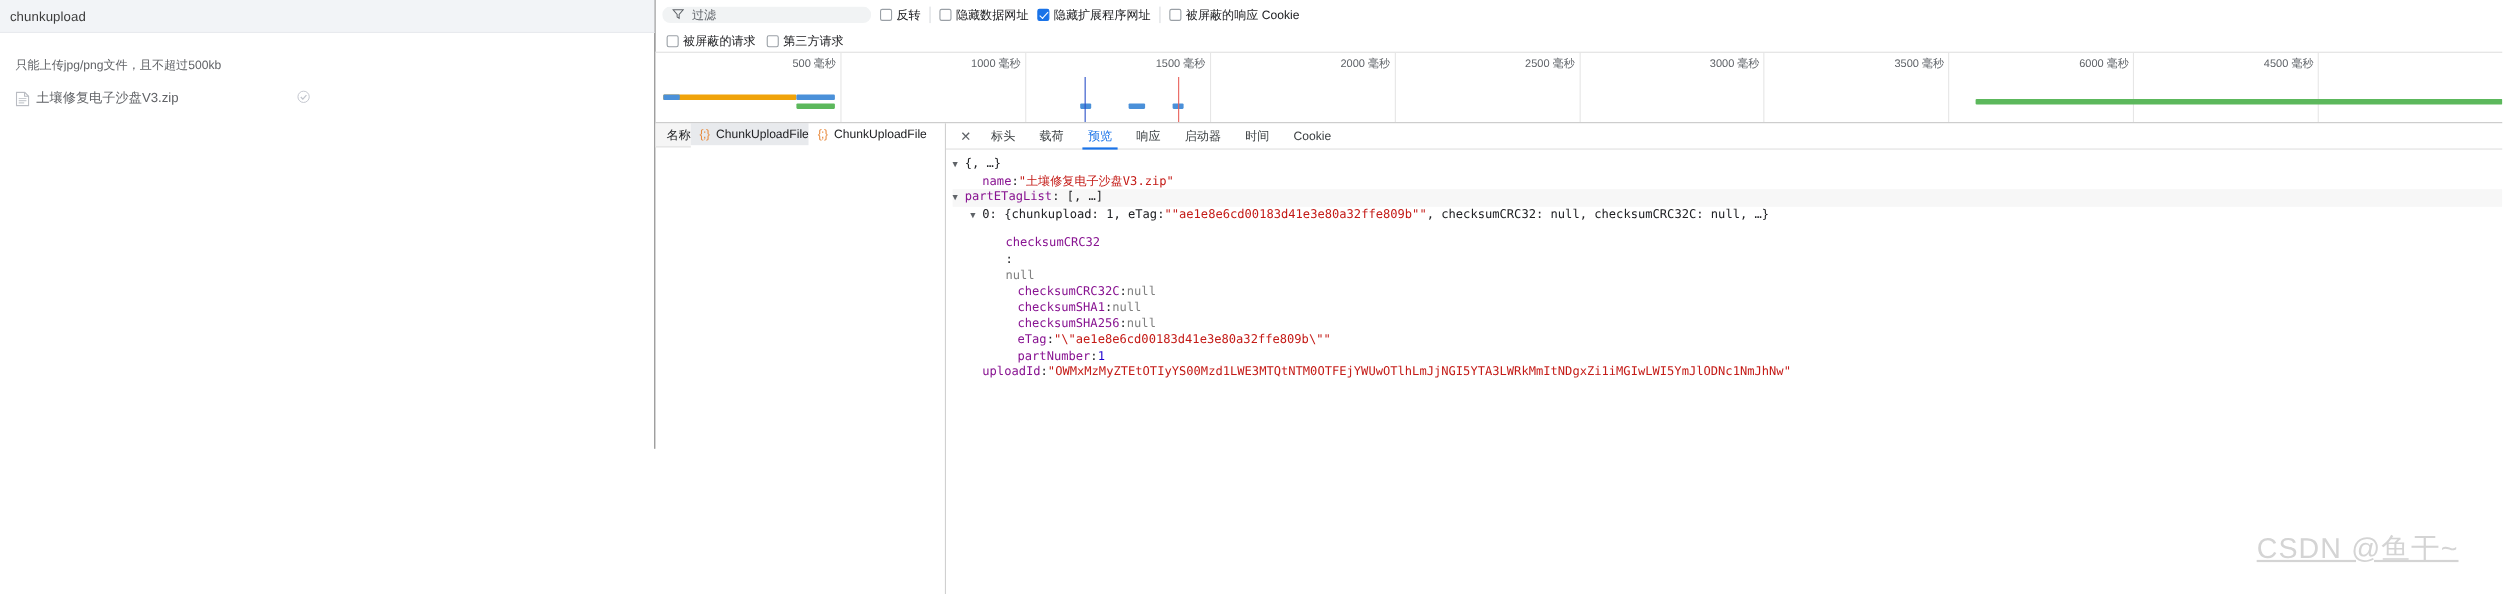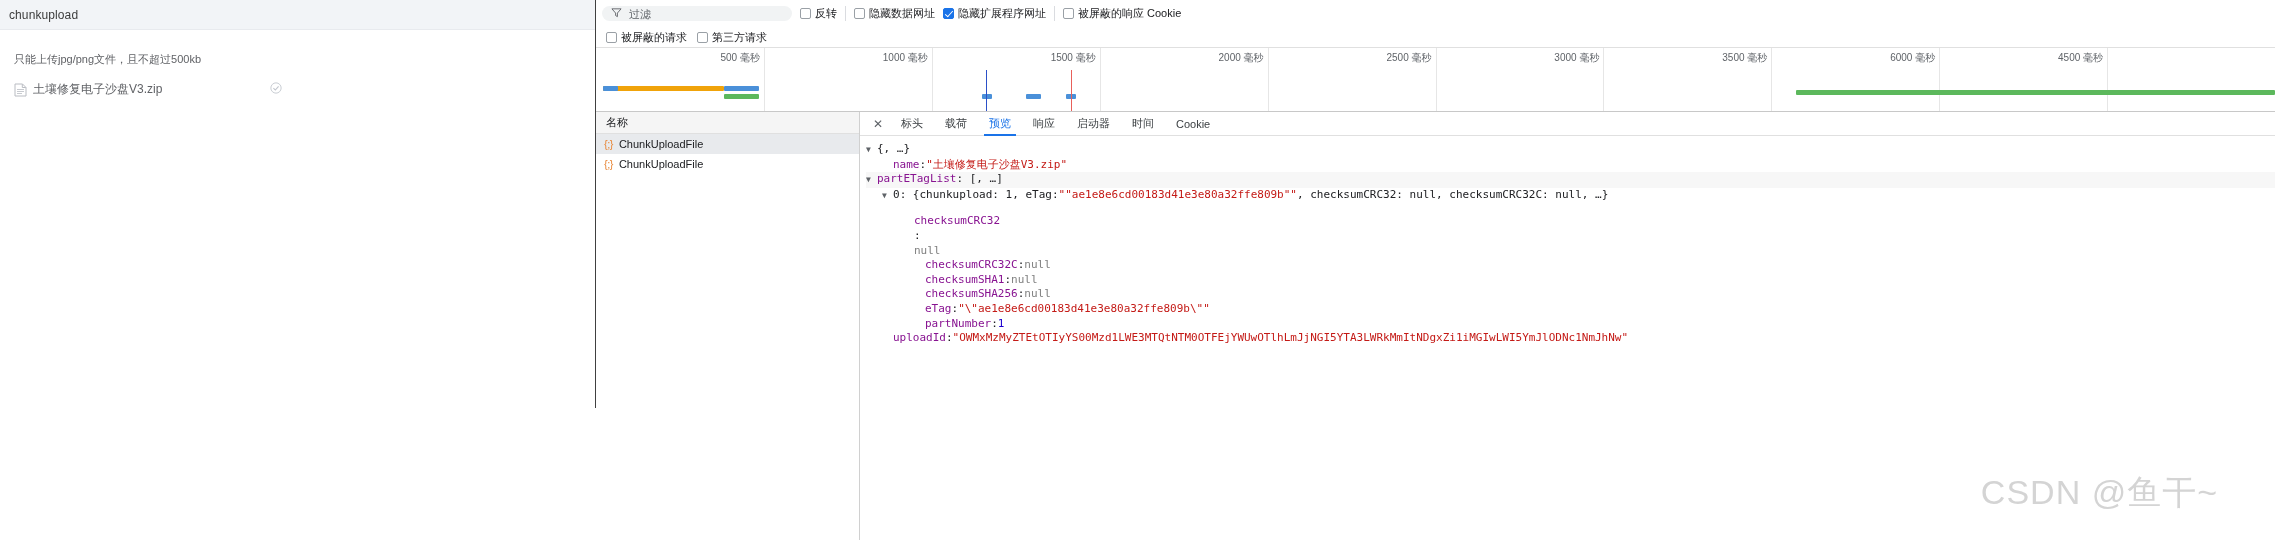--- a/index.html
+++ b/index.html
@@ -167,21 +167,21 @@
     white-space: nowrap;
   }
   .ov-band { position: absolute; height: 5px; border-radius: 1px; }
   .ov-marker { position: absolute; top: 22px; bottom: 0; width: 1px; }
 
   
   .lower { flex: 1 1 auto; display: flex; min-height: 0; }
   .req-list {
     width: 264px; flex: 0 0 264px;
     border-right: 1px solid #d0d0d0;
-    display: flex; flex-direction: column;
+    display: flex; flex-direction: row;
     background: #fff;
   }
   .req-head {
     height: 22px;
     background: #f5f5f5;
     border-bottom: 1px solid #e0e0e0;
     display: flex; align-items: center;
     padding-left: 10px;
     font-size: 11px; color: #202124;
   }
@@ -242,26 +242,27 @@
   }
   .jkey { color: #881391; }
   .jkey-dark { color: #202124; }
   .jstr { color: #c41a16; }
   .jnull { color: #808080; }
   .jnum { color: #1c00cf; }
   .jpunct { color: #202124; }
 
   .watermark {
     position: absolute;
-    right: 57px; bottom: 24px;
-    font-size: 34px;
+    right: 40px; bottom: 24px;
+    font-size: 26px;
     color: #d4d4d4;
     letter-spacing: 1px;
     pointer-events: none;
     user-select: none;
+    text-decoration: underline;
   }
 </style>
 </head>
 <body>
 
 <div id="root">
 
   <div class="app-pane">
     <div class="app-titlebar">
       <span class="app-title">chunkupload</span>

